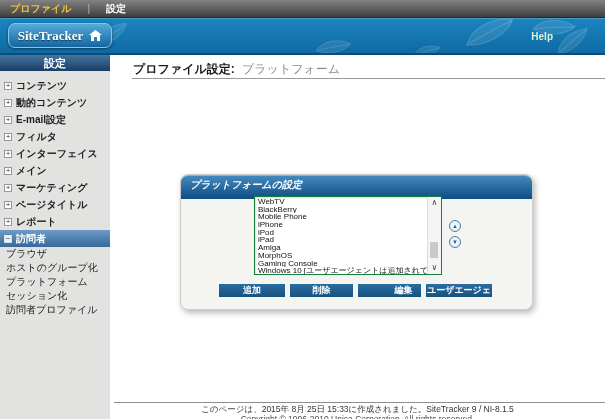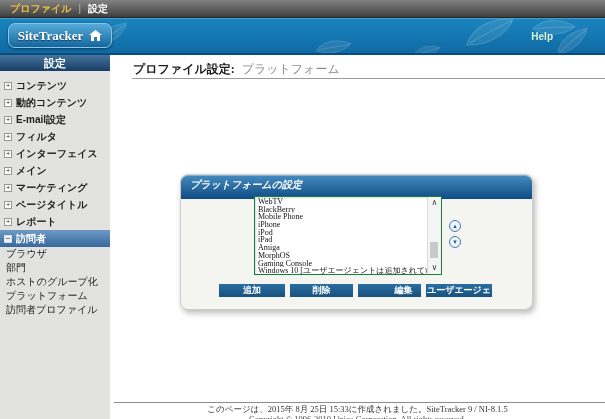--- a/index.html
+++ b/index.html
@@ -4,21 +4,21 @@
 <style>
   html,body{margin:0;padding:0;}
   body{
     position:relative;width:605px;height:419px;overflow:hidden;
     font-family:"Liberation Sans","DejaVu Sans",sans-serif;background:#fff;
   }
   
   .topbar{
     position:absolute;left:0;top:0;width:605px;height:18px;box-sizing:border-box;
     background:linear-gradient(#828282,#3e3e3e);border-bottom:1px solid #262626;
-    display:flex;align-items:center;padding-left:10px;gap:7px;
+    display:flex;align-items:center;padding-left:10px;gap:16px;
     font-size:10px;font-weight:bold;
   }
   .topbar .lnk-profile{color:#f2c23e;cursor:pointer;}
   .topbar .sep{color:#b5b5b5;font-weight:normal;}
   .topbar .lnk-settings{color:#fff;cursor:pointer;}
   
   .header{
     position:absolute;left:0;top:18px;width:605px;height:37px;box-sizing:border-box;
     background:linear-gradient(#1a84bf,#0f6aa4);
     border-top:1px solid #4a9cc9;border-bottom:2px solid #0a4d7a;padding-left:12px;
@@ -57,21 +57,21 @@
   }
   .side-item.selected{
     background:linear-gradient(#6f9ac5,#37699c);color:#fff;
   }
   .side-item.selected .expand-box{border-color:#d4dfeb;background:#edf2f7;color:#333;}
   .side-sub{
     height:14px;line-height:14px;padding-left:6px;
     font-size:10px;color:#222;cursor:pointer;white-space:nowrap;
   }
   
-  .main{position:absolute;left:110px;top:55px;width:495px;height:364px;background:#fff;font-family:Liberation Serif, serif;}
+  .main{position:absolute;left:110px;top:55px;width:495px;height:364px;background:#fff;}
   .page-title{position:absolute;left:23px;top:6px;font-size:12px;white-space:nowrap;}
   .title-prefix{font-weight:bold;color:#1a1a1a;}
   .title-value{color:#8a8a8a;margin-left:4px;}
   .title-rule{position:absolute;left:22px;right:0;top:23px;border-top:1px solid #9a9a9a;}
   
   .dialog{
     position:absolute;left:70px;top:119px;width:353px;height:136px;box-sizing:border-box;
     background:#f4f4f1;border:1px solid #cfcfca;border-radius:8px;
     box-shadow:2px 3px 6px rgba(0,0,0,.28);
   }
@@ -201,23 +201,23 @@
     </div>
     <div class="side-item">
       <span class="expand-box">+</span>
       <span>レポート</span>
     </div>
     <div class="side-item selected">
       <span class="expand-box">−</span>
       <span>訪問者</span>
     </div>
     <div class="side-sub">ブラウザ</div>
-    <div class="side-sub">部門</div>
     <div class="side-sub">ホストのグループ化</div>
     <div class="side-sub">プラットフォーム</div>
+    <div class="side-sub">セッション化</div>
     <div class="side-sub">訪問者プロファイル</div>
   </div>
 </div>
 
 <div class="main">
   <div class="page-title">
     <span class="title-prefix">プロファイル設定:</span>
     <span class="title-value">プラットフォーム</span>
   </div>
   <div class="title-rule"></div>

